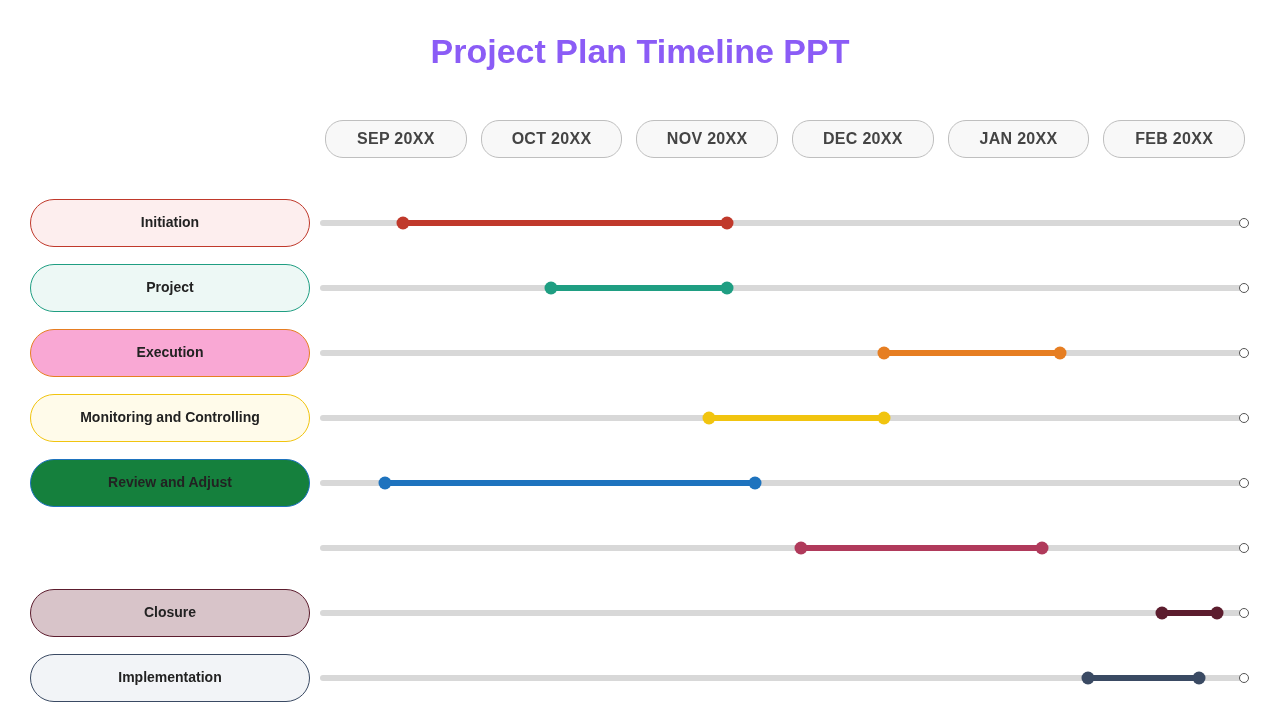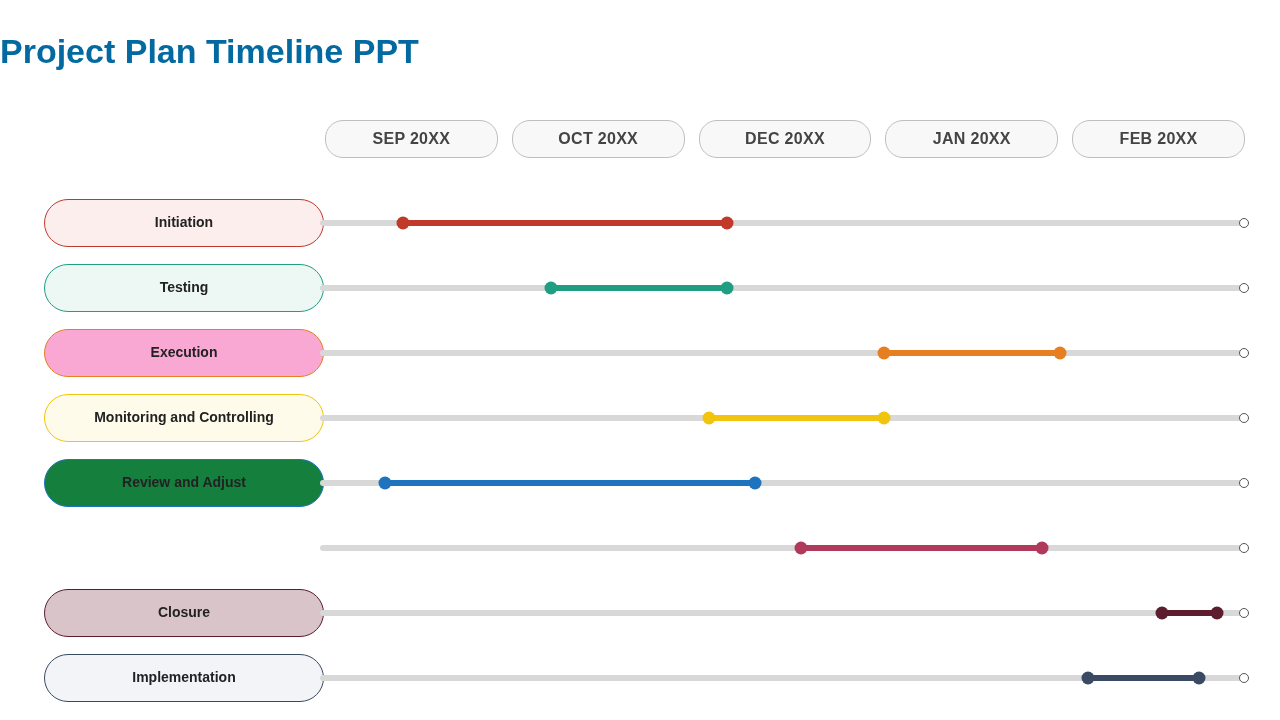--- a/index.html
+++ b/index.html
@@ -5,24 +5,24 @@
   * { box-sizing: border-box; margin: 0; padding: 0; }
   body {
     width: 1280px; height: 720px;
     font-family: "Segoe UI", Arial, sans-serif;
     background: #fff;
     position: relative;
   }
   .title {
     position: absolute;
     top: 32px; left: 0; right: 0;
-    text-align: left;
+    text-align: center;
     font-size: 34px;
     font-weight: 800;
-    color: #0369a1;
+    color: #8b5cf6;
   }
   .months {
     position: absolute;
     top: 120px;
     left: 325px;
     width: 920px;
     display: flex;
     gap: 14px;
   }
   .month-pill {
@@ -42,21 +42,21 @@
     top: 190px;
     left: 30px;
     width: 1215px;
   }
   .row {
     height: 65px;
     position: relative;
   }
   .row-label {
     position: absolute;
-    left: 14px; top: 50%;
+    left: 0; top: 50%;
     transform: translateY(-50%);
     width: 280px;
     height: 48px;
     border-radius: 26px;
     border: 1.8px solid;
     display: flex;
     align-items: center;
     justify-content: center;
     font-size: 14px;
     font-weight: 700;
@@ -101,37 +101,38 @@
   }
 </style>
 </head>
 <body>
 
 <div class="title">Project Plan Timeline PPT</div>
 
 <div class="months">
     <div class="month-pill">SEP 20XX</div>
     <div class="month-pill">OCT 20XX</div>
+    <div class="month-pill">NOV 20XX</div>
     <div class="month-pill">DEC 20XX</div>
     <div class="month-pill">JAN 20XX</div>
     <div class="month-pill">FEB 20XX</div>
   </div>
 
 <div class="rows">
     <div class="row">
       <div class="row-label" style="border-color: rgb(192, 57, 43); background: rgb(253, 238, 238);">Initiation</div>
       <div class="track">
         <div class="bar" style="background: rgb(192, 57, 43); left: 9%; width: 35%;"></div>
         <div class="dot" style="background: rgb(192, 57, 43); left: 9%;"></div>
         <div class="dot" style="background: rgb(192, 57, 43); left: 44%;"></div>
         <div class="end-ring"></div>
       </div>
     </div>
     <div class="row">
-      <div class="row-label" style="border-color: rgb(31, 158, 130); background: rgb(237, 248, 245);">Testing</div>
+      <div class="row-label" style="border-color: rgb(31, 158, 130); background: rgb(237, 248, 245);">Project</div>
       <div class="track">
         <div class="bar" style="background: rgb(31, 158, 130); left: 25%; width: 19%;"></div>
         <div class="dot" style="background: rgb(31, 158, 130); left: 25%;"></div>
         <div class="dot" style="background: rgb(31, 158, 130); left: 44%;"></div>
         <div class="end-ring"></div>
       </div>
     </div>
     <div class="row">
       <div class="row-label" style="border-color: rgb(230, 126, 34); background: #f9a8d4;">Execution</div>
       <div class="track">

